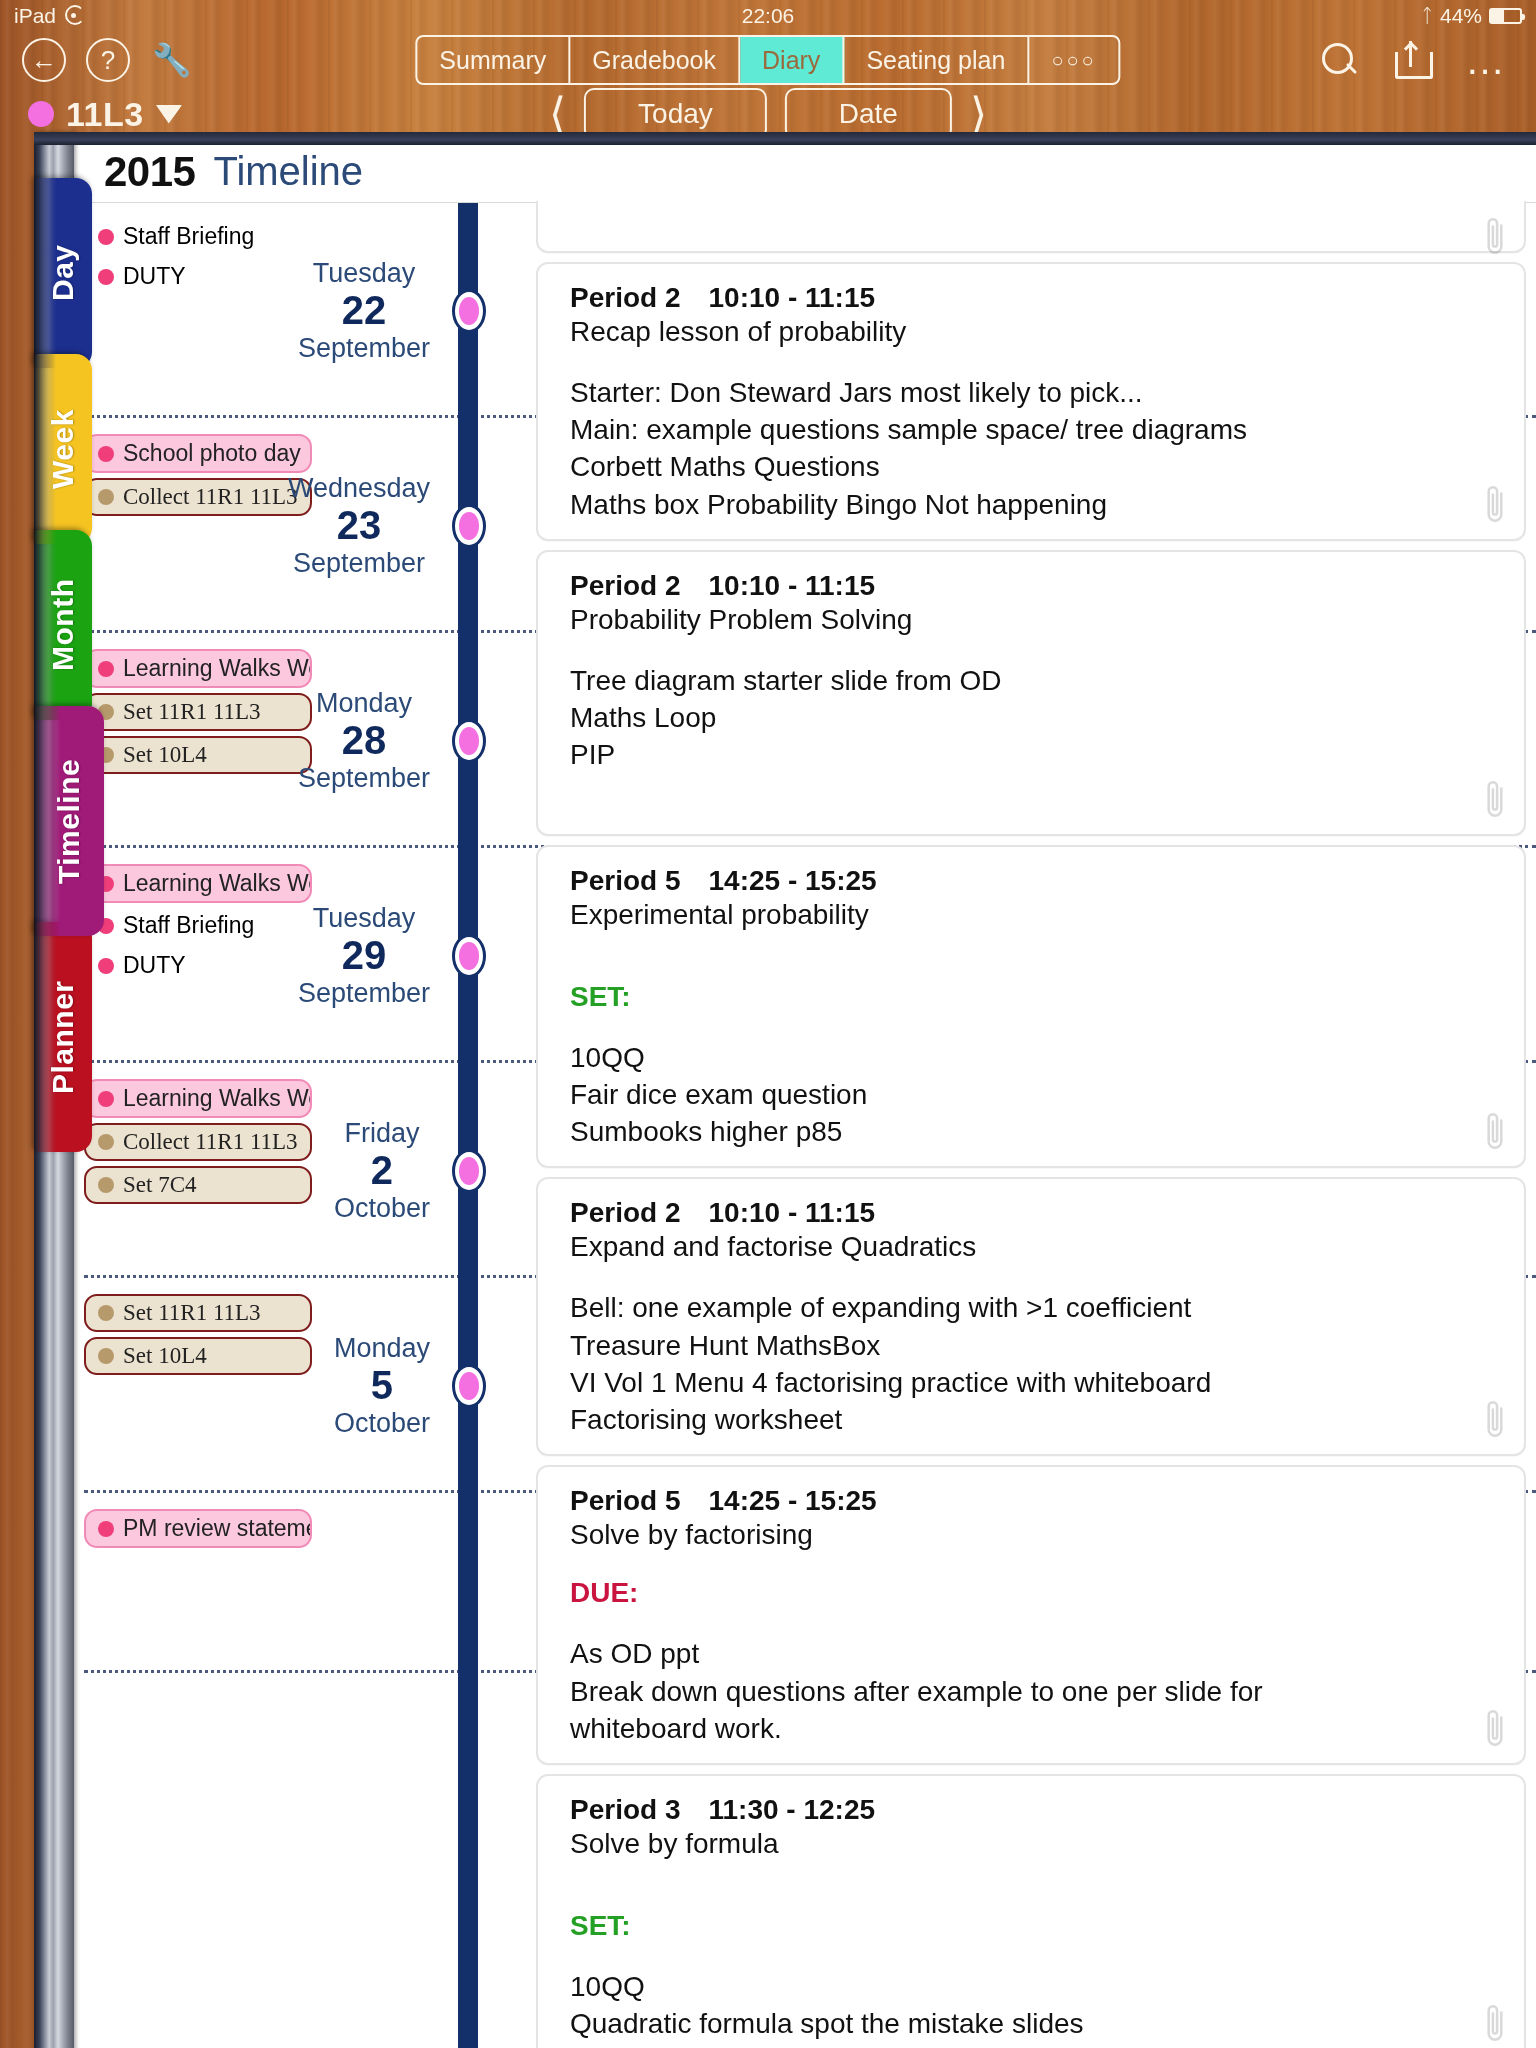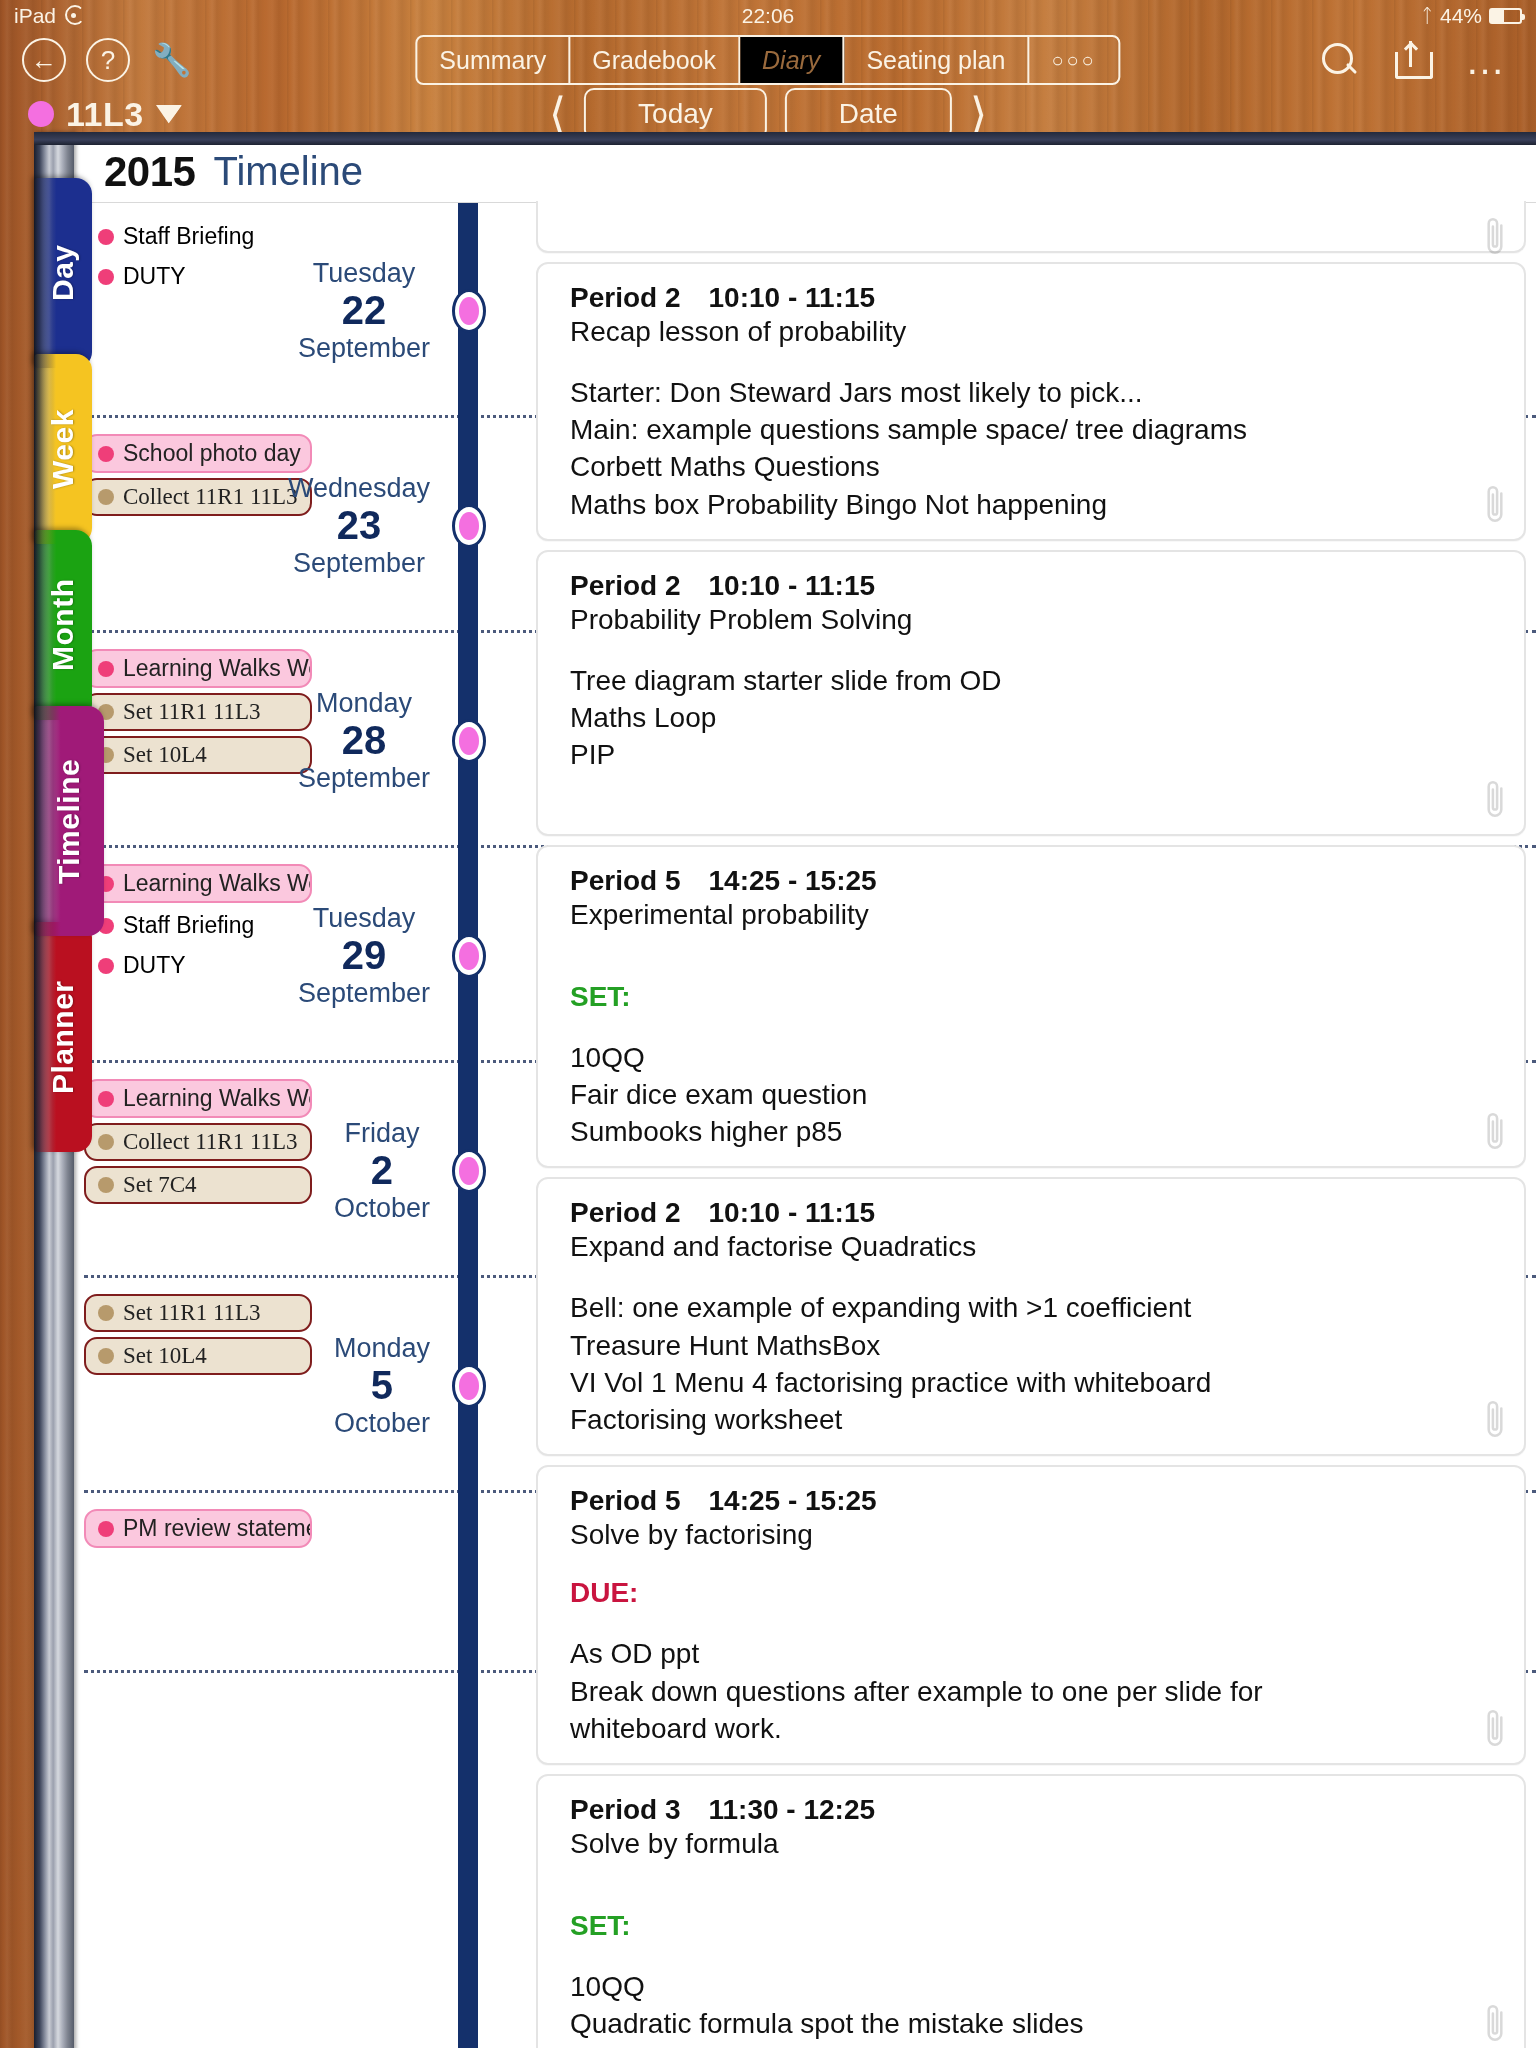--- a/index.html
+++ b/index.html
@@ -77,21 +77,21 @@
     position: absolute; left: 50%; transform: translateX(-50%);
     display: flex; border: 2px solid #fbf3e5; border-radius: 8px; overflow: hidden;
     height: 50px;
   }
   .seg-item {
     display:flex; align-items:center; justify-content:center;
     padding: 4px 22px; color:#fbf3e5; font-size: 25px;
     border-right: 2px solid #fbf3e5; white-space: nowrap;
   }
   .seg-item:last-child { border-right: none; }
-  .seg-item.active { background:#000000; color:#9a6a3d;font-style:italic; }
+  .seg-item.active { background:#5eead4; color:#9a6a3d; }
   .seg-dots { letter-spacing: 3px; font-size: 20px; }
   .tb-icons-right {
     margin-left: auto; display:flex; align-items:center; gap: 38px; margin-right: 30px;
   }
 
   
   .mag { width: 36px; height: 36px; position: relative; }
   .mag::before {
     content:""; position:absolute; left:1px; top:1px; width:25px; height:25px;
     border: 3px solid #fbf3e5; border-radius:50%;

